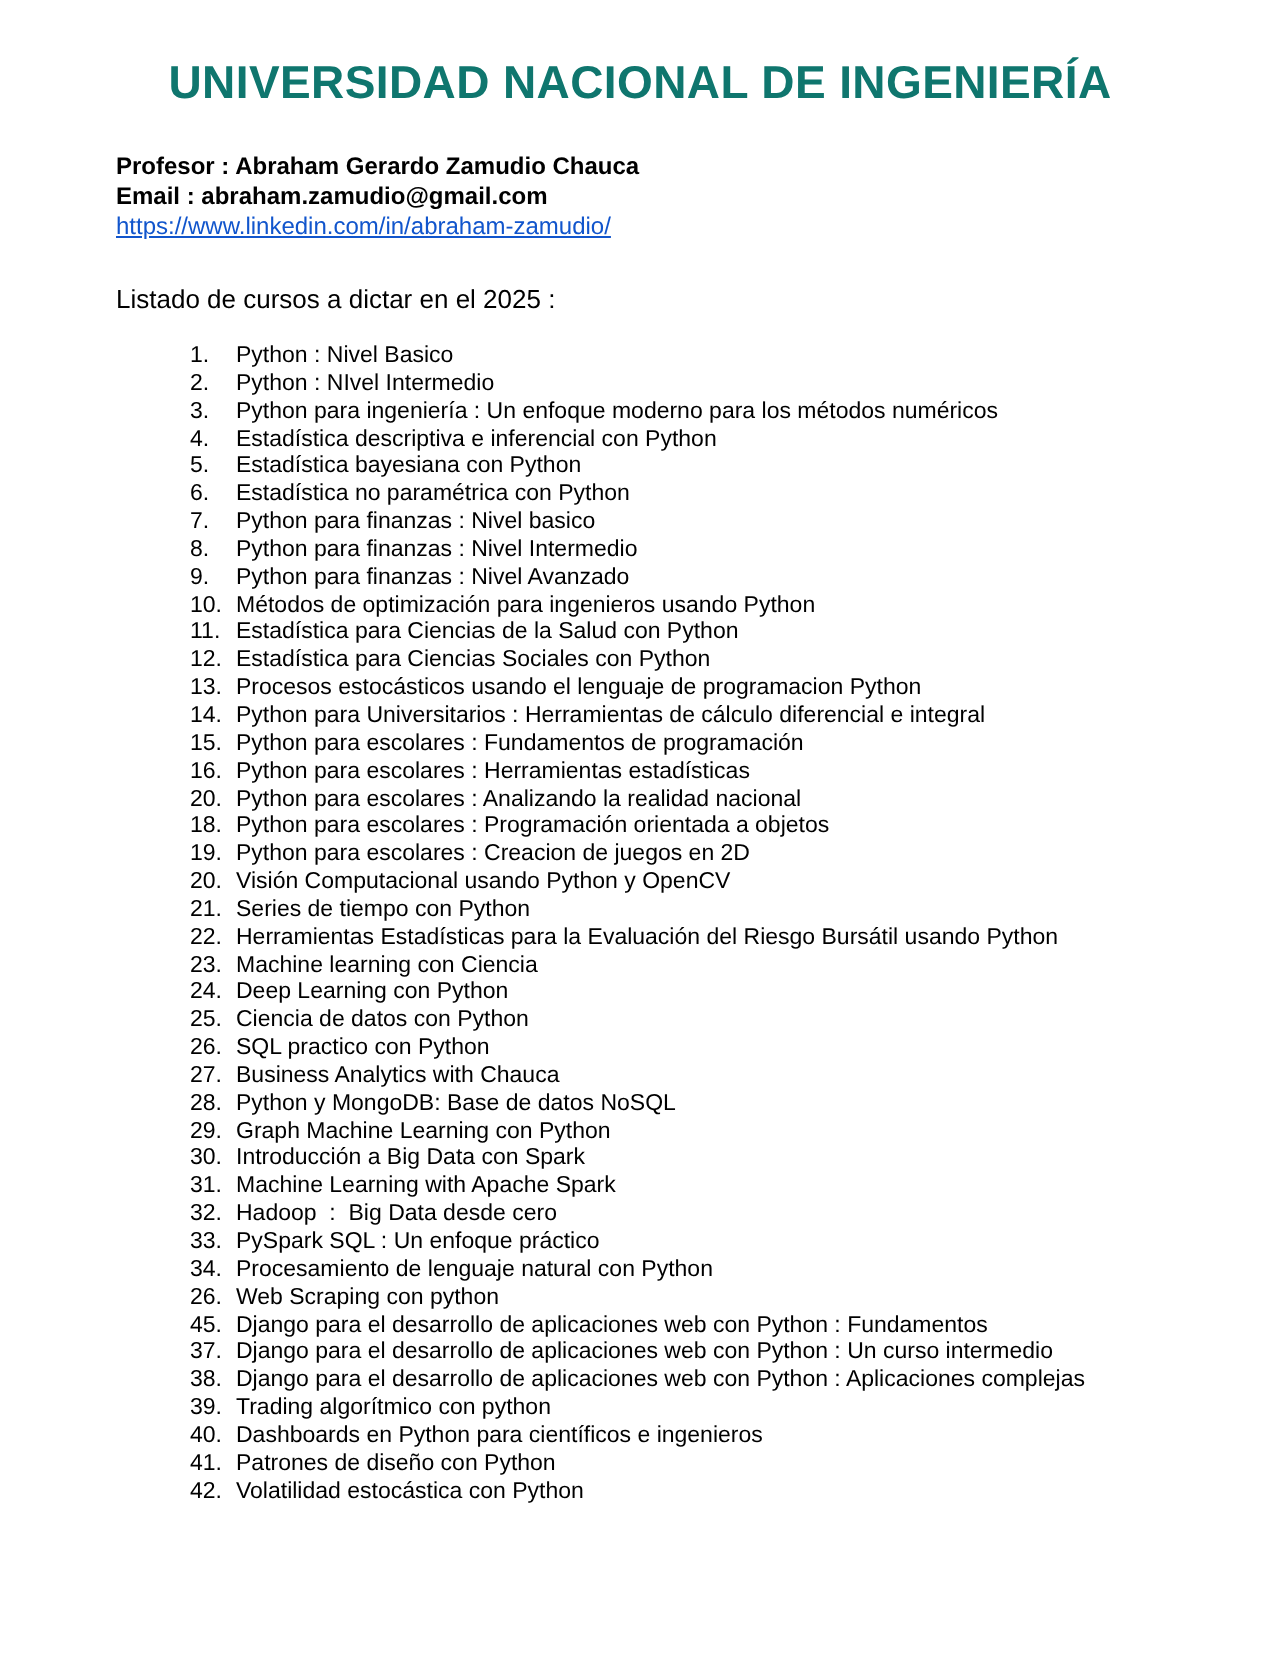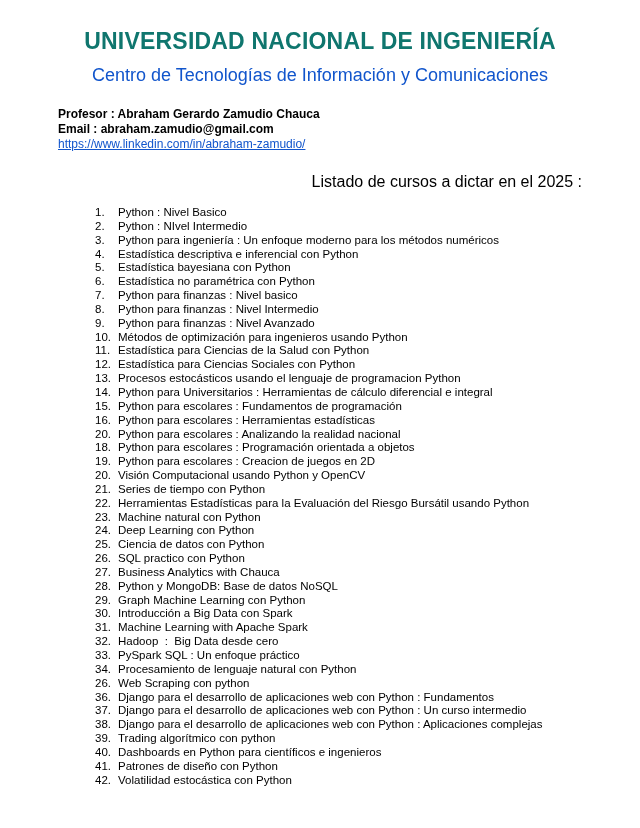--- a/index.html
+++ b/index.html
@@ -50,23 +50,22 @@
   }
   .professor-block p { margin: 0; }
   .linkedin-link {
     color: var(--color-link_blue);
     text-decoration: underline;
     font-weight: 400;
     cursor: pointer;
   }
   .intro-line {
     margin: 21px 0 0 0;
-    font-size: 16px;
+    font-size: 13px;
     font-weight: 400;
-    text-align: right;
   }
   .course-list {
     margin-top: 15px;
     padding-left: 37px;
     font-size: 11.5px;
   }
   .course-row {
     display: flex;
     line-height: 13.85px;
     align-items: baseline;
@@ -79,21 +78,20 @@
     white-space: pre-wrap;
   }
 </style>
 </head>
 <body>
 
 <div class="page">
 
   <h1 class="doc-title">UNIVERSIDAD NACIONAL DE INGENIERÍA</h1>
 
-  <h2 class="doc-subtitle">Centro de Tecnologías de Información y Comunicaciones</h2>
 
   <div class="professor-block">
     <p>Profesor : Abraham Gerardo Zamudio Chauca</p>
     <p>Email : abraham.zamudio@gmail.com</p>
     <p>
       <a class="linkedin-link">https://www.linkedin.com/in/abraham-zamudio/</a>
     </p>
   </div>
 
   <p class="intro-line">Listado de cursos a dictar en el 2025 :</p>
@@ -205,21 +203,21 @@
         <span class="course-text">Series de tiempo con Python</span>
       </div>
 
       <div class="course-row">
         <span class="course-num">22.</span>
         <span class="course-text">Herramientas Estadísticas para la Evaluación del Riesgo Bursátil usando Python</span>
       </div>
 
       <div class="course-row">
         <span class="course-num">23.</span>
-        <span class="course-text">Machine natural con Python</span>
+        <span class="course-text">Machine learning con Ciencia</span>
       </div>
 
       <div class="course-row">
         <span class="course-num">24.</span>
         <span class="course-text">Deep Learning con Python</span>
       </div>
 
       <div class="course-row">
         <span class="course-num">25.</span>
         <span class="course-text">Ciencia de datos con Python</span>
@@ -269,21 +267,21 @@
         <span class="course-num">34.</span>
         <span class="course-text">Procesamiento de lenguaje natural con Python</span>
       </div>
 
       <div class="course-row">
         <span class="course-num">26.</span>
         <span class="course-text">Web Scraping con python</span>
       </div>
 
       <div class="course-row">
-        <span class="course-num">36.</span>
+        <span class="course-num">45.</span>
         <span class="course-text">Django para el desarrollo de aplicaciones web con Python : Fundamentos</span>
       </div>
 
       <div class="course-row">
         <span class="course-num">37.</span>
         <span class="course-text">Django para el desarrollo de aplicaciones web con Python : Un curso intermedio</span>
       </div>
 
       <div class="course-row">
         <span class="course-num">38.</span>

